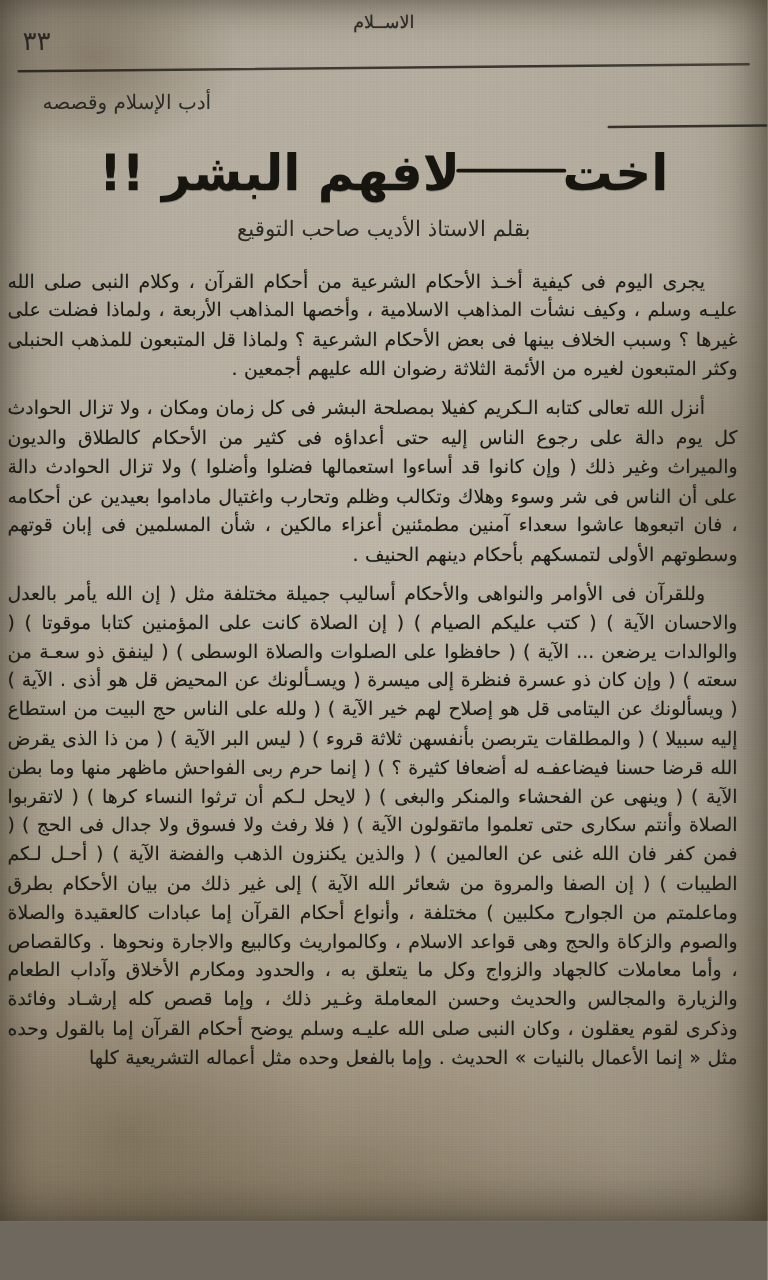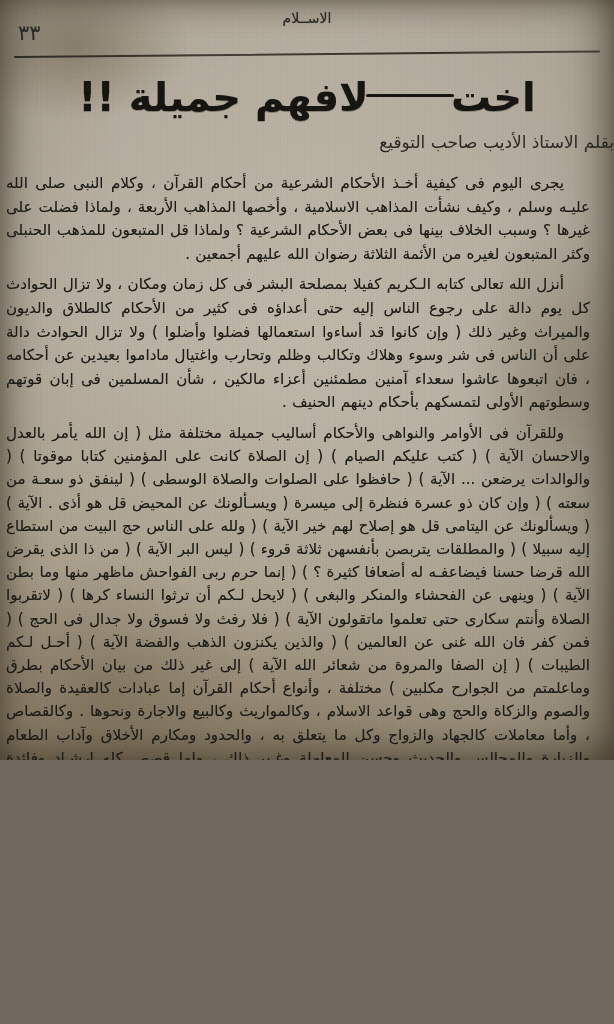--- a/index.html
+++ b/index.html
@@ -4,21 +4,21 @@
 <style>
   html, body {
     margin: 0;
     padding: 0;
     background: #6e685e;
   }
 
   #page {
     position: relative;
     width: 614px;
-    height: 760px;
+    height: 977px;
     margin: 0 auto;
     overflow: hidden;
     background:
       radial-gradient(118% 84% at 52% 44%,
          rgba(201,194,180,0.55) 0%,
          rgba(186,178,163,0.30) 42%,
          rgba(146,137,120,0.32) 78%,
          rgba(116,107,92,0.55) 100%),
       linear-gradient(100deg,
          #9b9487 0%, #b0a798 7%, #b8b0a1 20%,
@@ -154,20 +154,21 @@
     width: 88px;
     height: 3px;
     background: #16150f;
     vertical-align: 14px;
     margin: 0 -3px;
     border-radius: 2px;
   }
 
   .byline {
     margin-top: 12px;
+    text-align: center;
     font-size: 17px;
     color: #2b2924;
     letter-spacing: 0px;
   }
 
   
   .body {
     margin-top: 20px;
     padding: 0 10px 0 6px;
   }
@@ -191,23 +192,27 @@
 <div id="page">
 
   <div class="content">
 
     <div class="runhead">
       <div class="folio">٣٣</div>
       <div class="runhead-title">الاســلام</div>
       <div class="head-rule"></div>
     </div>
 
+    <div class="rubric-wrap">
+      <div class="rubric">أدب الإسلام وقصصه</div>
+      <div class="rubric-rule"></div>
+    </div>
 
     <div class="headline">
-      <span>اخت</span><span class="kashida"></span><span>لافهم جميلة !!</span>
+      <span>اخت</span><span class="kashida"></span><span>لافهم البشر !!</span>
     </div>
 
     <div class="byline">بقلم الاستاذ الأديب صاحب التوقيع</div>
 
     <div class="body">
       <p class="para">يجرى اليوم فى كيفية أخـذ الأحكام الشرعية من أحكام القرآن ، وكلام النبى صلى الله عليـه وسلم ، وكيف نشأت المذاهب الاسلامية ، وأخصها المذاهب الأربعة ، ولماذا فضلت على غيرها ؟ وسبب الخلاف بينها فى بعض الأحكام الشرعية ؟ ولماذا قل المتبعون للمذهب الحنبلى وكثر المتبعون لغيره من الأئمة الثلاثة رضوان الله عليهم أجمعين .</p>
       <p class="para">أنزل الله تعالى كتابه الـكريم كفيلا بمصلحة البشر فى كل زمان ومكان ، ولا تزال الحوادث كل يوم دالة على رجوع الناس إليه حتى أعداؤه فى كثير من الأحكام كالطلاق والديون والميراث وغير ذلك ( وإن كانوا قد أساءوا استعمالها فضلوا وأضلوا ) ولا تزال الحوادث دالة على أن الناس فى شر وسوء وهلاك وتكالب وظلم وتحارب واغتيال ماداموا بعيدين عن أحكامه ، فان اتبعوها عاشوا سعداء آمنين مطمئنين أعزاء مالكين ، شأن المسلمين فى إبان قوتهم وسطوتهم الأولى لتمسكهم بأحكام دينهم الحنيف .</p>
       <p class="para tight">وللقرآن فى الأوامر والنواهى والأحكام أساليب جميلة مختلفة مثل ( إن الله يأمر بالعدل والاحسان الآية ) ( كتب عليكم الصيام ) ( إن الصلاة كانت على المؤمنين كتابا موقوتا ) ( والوالدات يرضعن ... الآية ) ( حافظوا على الصلوات والصلاة الوسطى ) ( لينفق ذو سعـة من سعته ) ( وإن كان ذو عسرة فنظرة إلى ميسرة ( ويسـألونك عن المحيض قل هو أذى . الآية ) ( ويسألونك عن اليتامى قل هو إصلاح لهم خير الآية ) ( ولله على الناس حج البيت من استطاع إليه سبيلا ) ( والمطلقات يتربصن بأنفسهن ثلاثة قروء ) ( ليس البر الآية ) ( من ذا الذى يقرض الله قرضا حسنا فيضاعفـه له أضعافا كثيرة ؟ ) ( إنما حرم ربى الفواحش ماظهر منها وما بطن الآية ) ( وينهى عن الفحشاء والمنكر والبغى ) ( لايحل لـكم أن ترثوا النساء كرها ) ( لاتقربوا الصلاة وأنتم سكارى حتى تعلموا ماتقولون الآية ) ( فلا رفث ولا فسوق ولا جدال فى الحج ) ( فمن كفر فان الله غنى عن العالمين ) ( والذين يكنزون الذهب والفضة الآية ) ( أحـل لـكم الطيبات ) ( إن الصفا والمروة من شعائر الله الآية ) إلى غير ذلك من بيان الأحكام بطرق وماعلمتم من الجوارح مكلبين ) مختلفة ، وأنواع أحكام القرآن إما عبادات كالعقيدة والصلاة والصوم والزكاة والحج وهى قواعد الاسلام ، وكالمواريث وكالبيع والاجارة ونحوها . وكالقصاص ، وأما معاملات كالجهاد والزواج وكل ما يتعلق به ، والحدود ومكارم الأخلاق وآداب الطعام والزيارة والمجالس والحديث وحسن المعاملة وغـير ذلك ، وإما قصص كله إرشـاد وفائدة وذكرى لقوم يعقلون ، وكان النبى صلى الله عليـه وسلم يوضح أحكام القرآن إما بالقول وحده مثل « إنما الأعمال بالنيات » الحديث . وإما بالفعل وحده مثل أعماله التشريعية كلها</p>
     </div>
 

